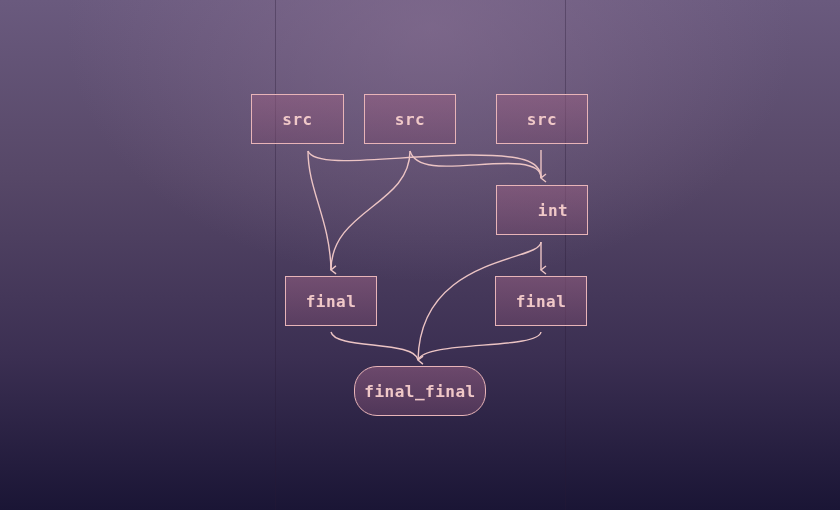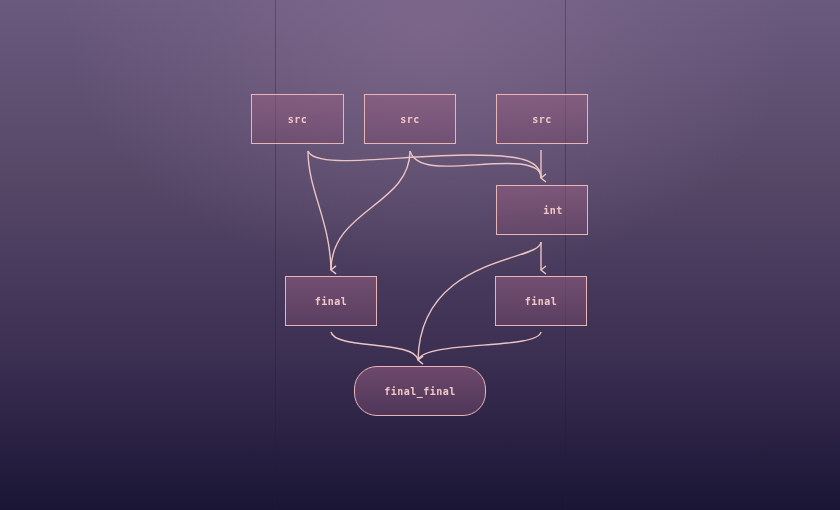--- a/index.html
+++ b/index.html
@@ -8,21 +8,21 @@
     background:
       radial-gradient(ellipse 520px 360px at 430px 30px, rgba(140,115,150,0.55), rgba(140,115,150,0) 70%),
       linear-gradient(180deg, #6a5a7e 0%, #564767 35%, #3b2f52 70%, #1a1535 100%);
     font-family: "DejaVu Sans Mono", monospace;
   }
   .vline { position:absolute; top:0; width:1px; height:510px; background:rgba(40,25,55,0.35); }
   .node {
     position:absolute; box-sizing:border-box;
     border:1.5px solid #e8b4b8;
     background: linear-gradient(180deg, rgba(150,95,130,0.55), rgba(120,75,110,0.45));
-    color:#f0c8c8; font-size:10px; font-weight:bold;
+    color:#f0c8c8; font-size:16px; font-weight:bold;
     display:flex; align-items:center; justify-content:center;
     letter-spacing:0.5px;
   }
   svg.edges { position:absolute; left:0; top:0; }
   svg.edges path { fill:none; stroke:#ecc4c4; stroke-width:1.4; }
 </style>
 </head>
 <body>
 
 <div class="vline" style="left:275px;"></div>

